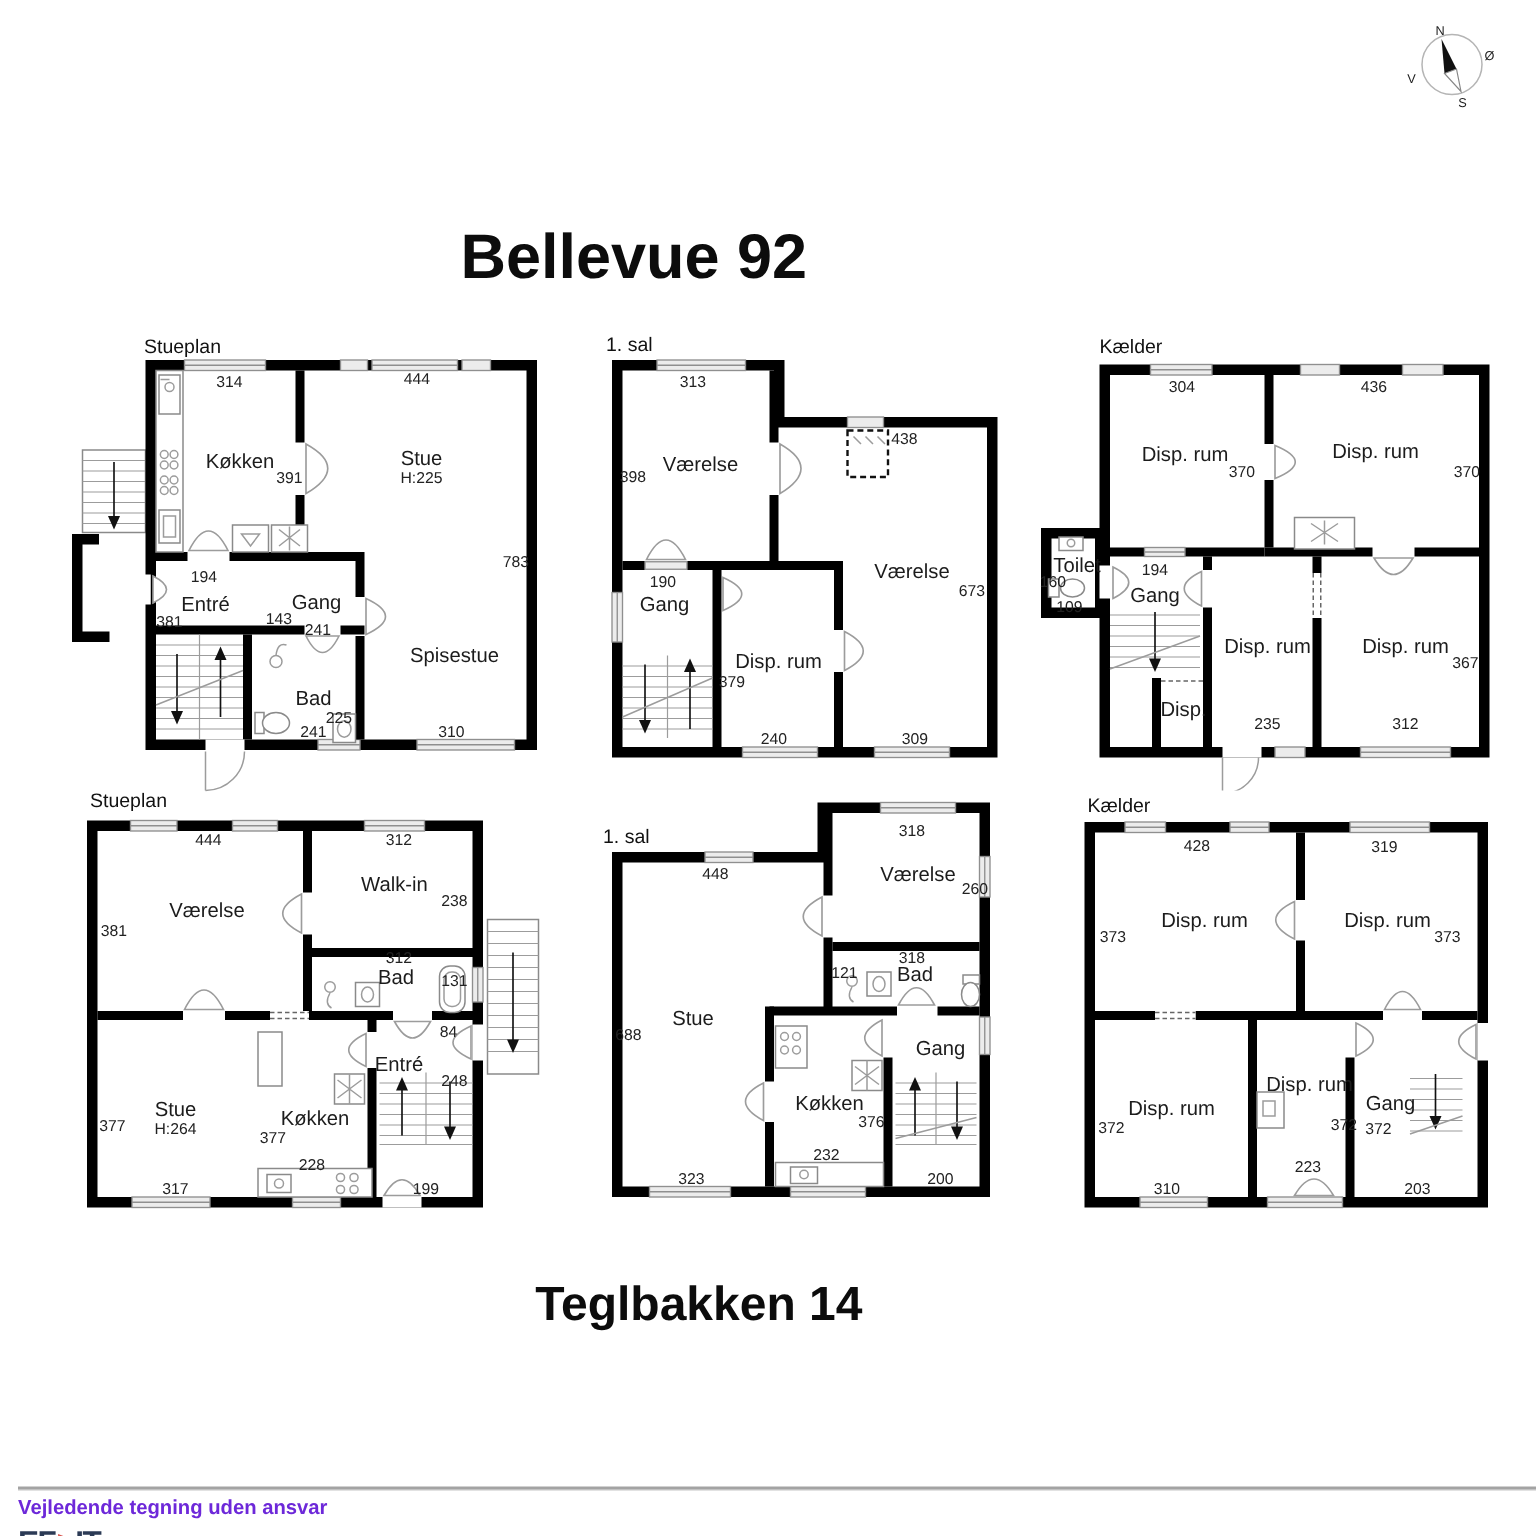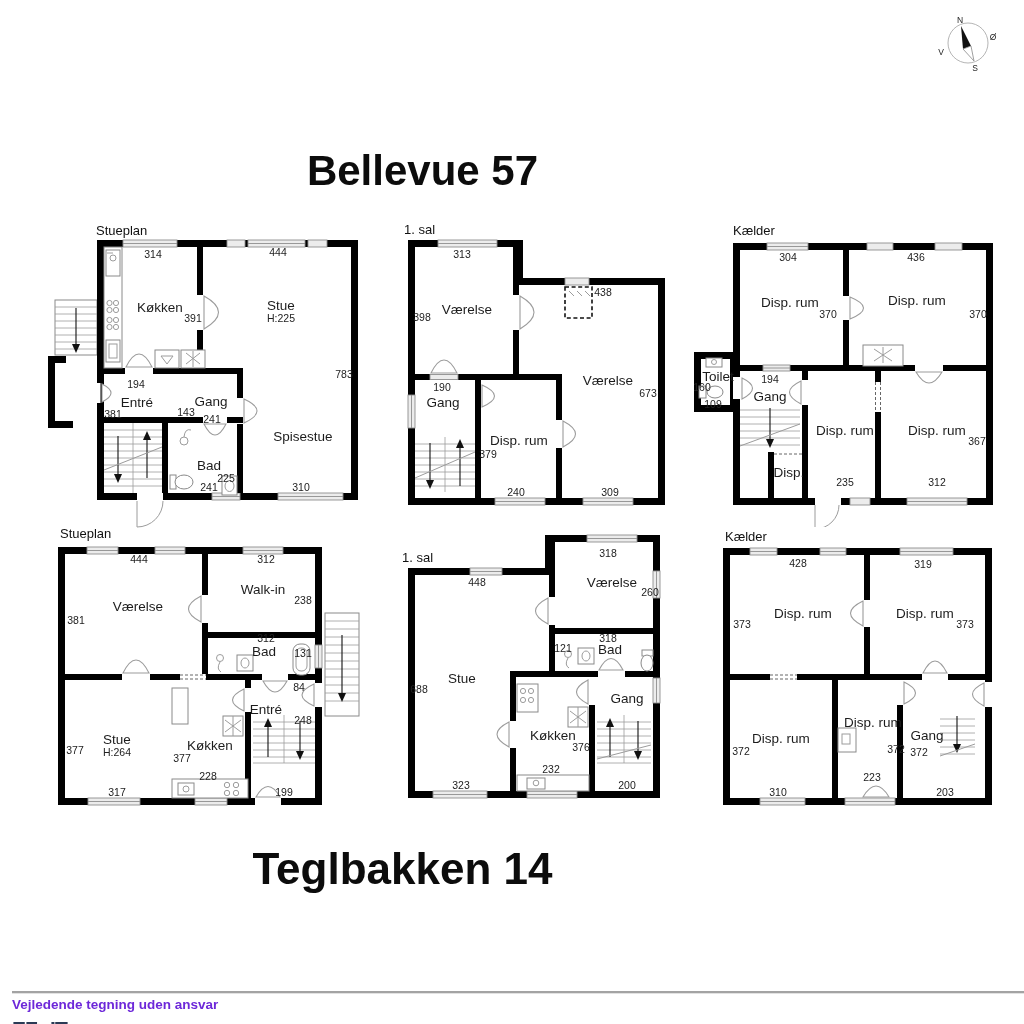--- a/index.html
+++ b/index.html
@@ -19,32 +19,32 @@
   .door{fill:#fff;stroke:#9c9c9c;stroke-width:1.1;}
   .thin{fill:none;stroke:#9c9c9c;stroke-width:1;}
   .fix{fill:#fff;stroke:#8a8a8a;stroke-width:1;}
   .tread{stroke:#9c9c9c;stroke-width:0.8;fill:none;}
   .dash{fill:none;stroke:#666;stroke-width:1;stroke-dasharray:3 2;}
   .chim{fill:#fff;stroke:#111;stroke-width:1.6;stroke-dasharray:4 2.6;}
   .arr{stroke:#111;stroke-width:1.1;fill:none;}
   .arrh{fill:#111;stroke:none;}
   .title{position:absolute;margin:0;font-weight:700;color:#0c0c0c;text-align:center;}
   #title-top{left:250px;top:146px;width:345px;font-size:42px;line-height:50px;}
-  #title-bottom{left:230px;top:843px;width:345px;font-size:44px;line-height:52px;}
+  #title-bottom{left:230px;top:843px;width:345px;font-size:32px;line-height:52px;text-align:right;}
   .logo{position:absolute;left:12px;top:1017px;font-size:21px;font-weight:800;letter-spacing:-1px;color:#2b3a55;}
   .logo .chev{color:#d9544d;font-weight:800;padding:0 1px;}
   .footline{position:absolute;left:12px;right:0;top:991px;height:2px;background:#a3a3a3;border-bottom:1px solid #e2e2e2;}
   .disclaimer{position:absolute;left:12px;top:997px;font-size:13.5px;font-weight:700;color:#6d28d9;}
 </style>
 </head>
 <body>
 
 <div class="stage">
 
-  <h1 class="title" id="title-top">Bellevue 57</h1>
+  <h1 class="title" id="title-top">Bellevue 92</h1>
   <h1 class="title" id="title-bottom">Teglbakken 14</h1>
 
   <svg class="plan" style="left:920px;top:5px" width="95" height="80" viewBox="920 5 95 80">
     <circle cx="968" cy="43" r="20" fill="none" stroke="#b5b5b5" stroke-width="1"></circle>
     <polygon points="961,26 971,46 963,49" fill="#111"></polygon>
     <polygon points="963,49 971,46 974,61" fill="#fff" stroke="#888" stroke-width="0.8"></polygon>
     <text x="960" y="23" font-size="8.5" text-anchor="middle" fill="#222">N</text>
     <text x="993" y="40" font-size="8.5" text-anchor="middle" fill="#222">Ø</text>
     <text x="975" y="71" font-size="8.5" text-anchor="middle" fill="#222">S</text>
     <text x="941" y="55" font-size="8.5" text-anchor="middle" fill="#222">V</text>

